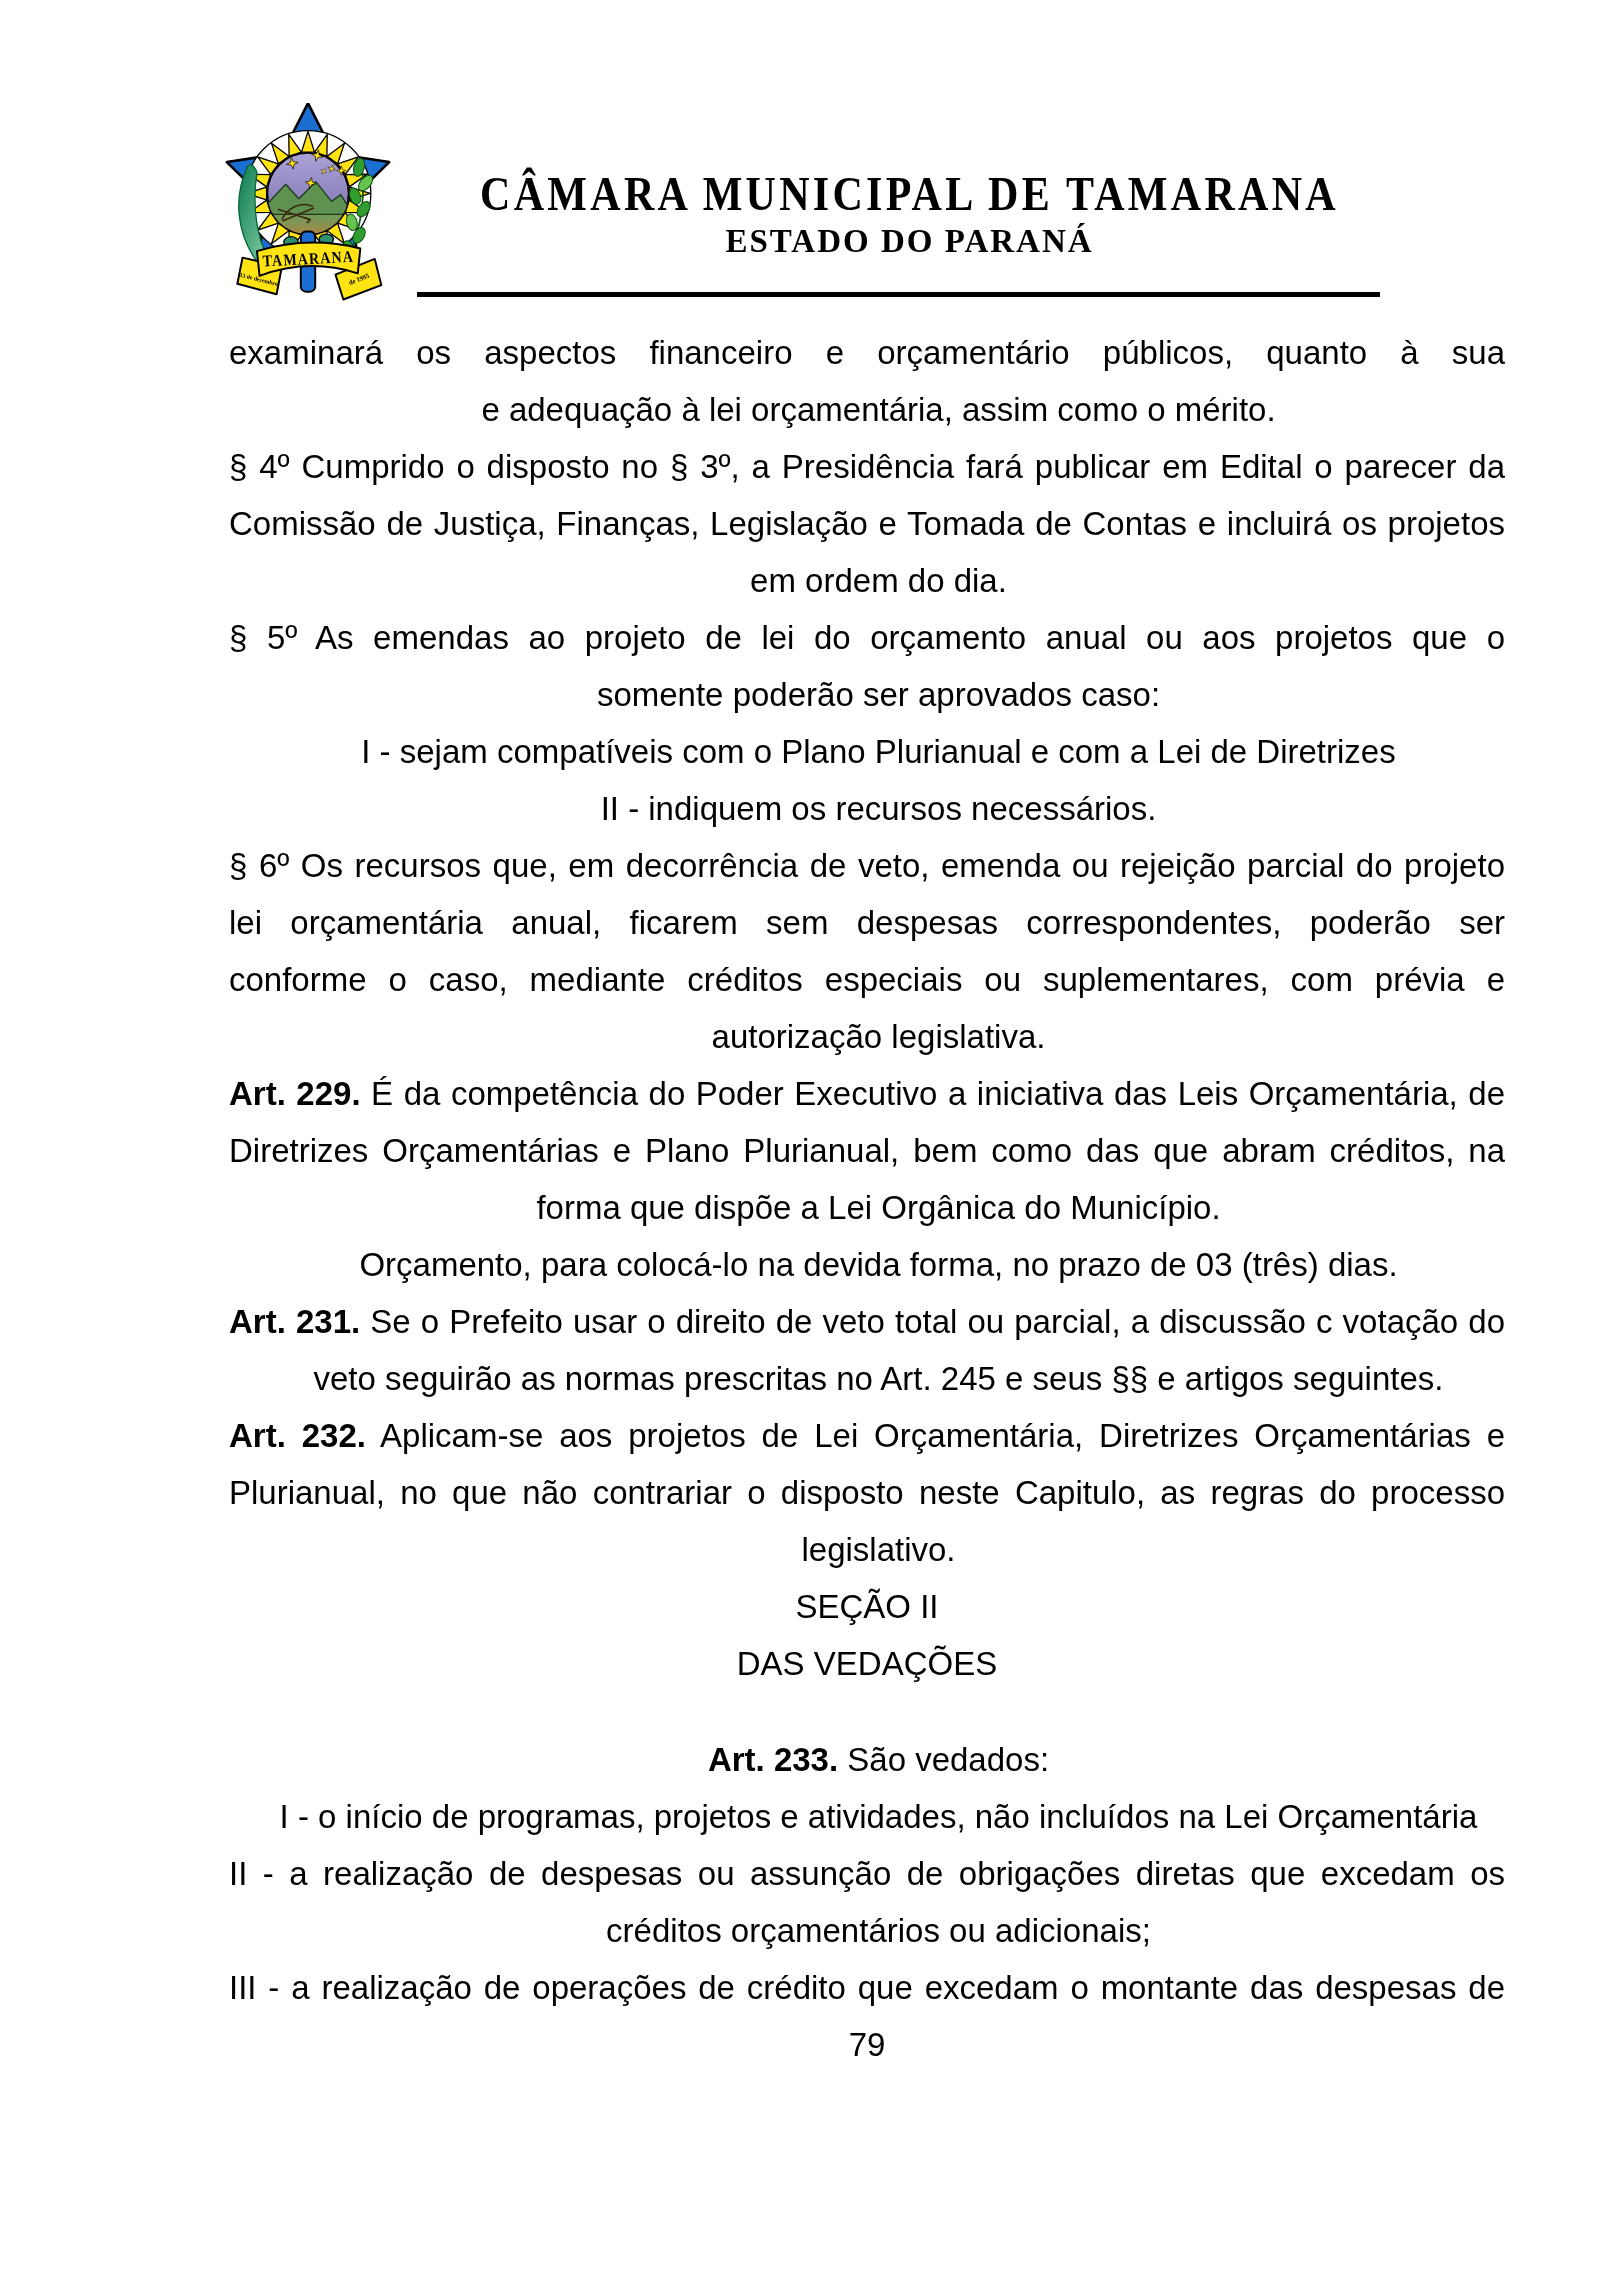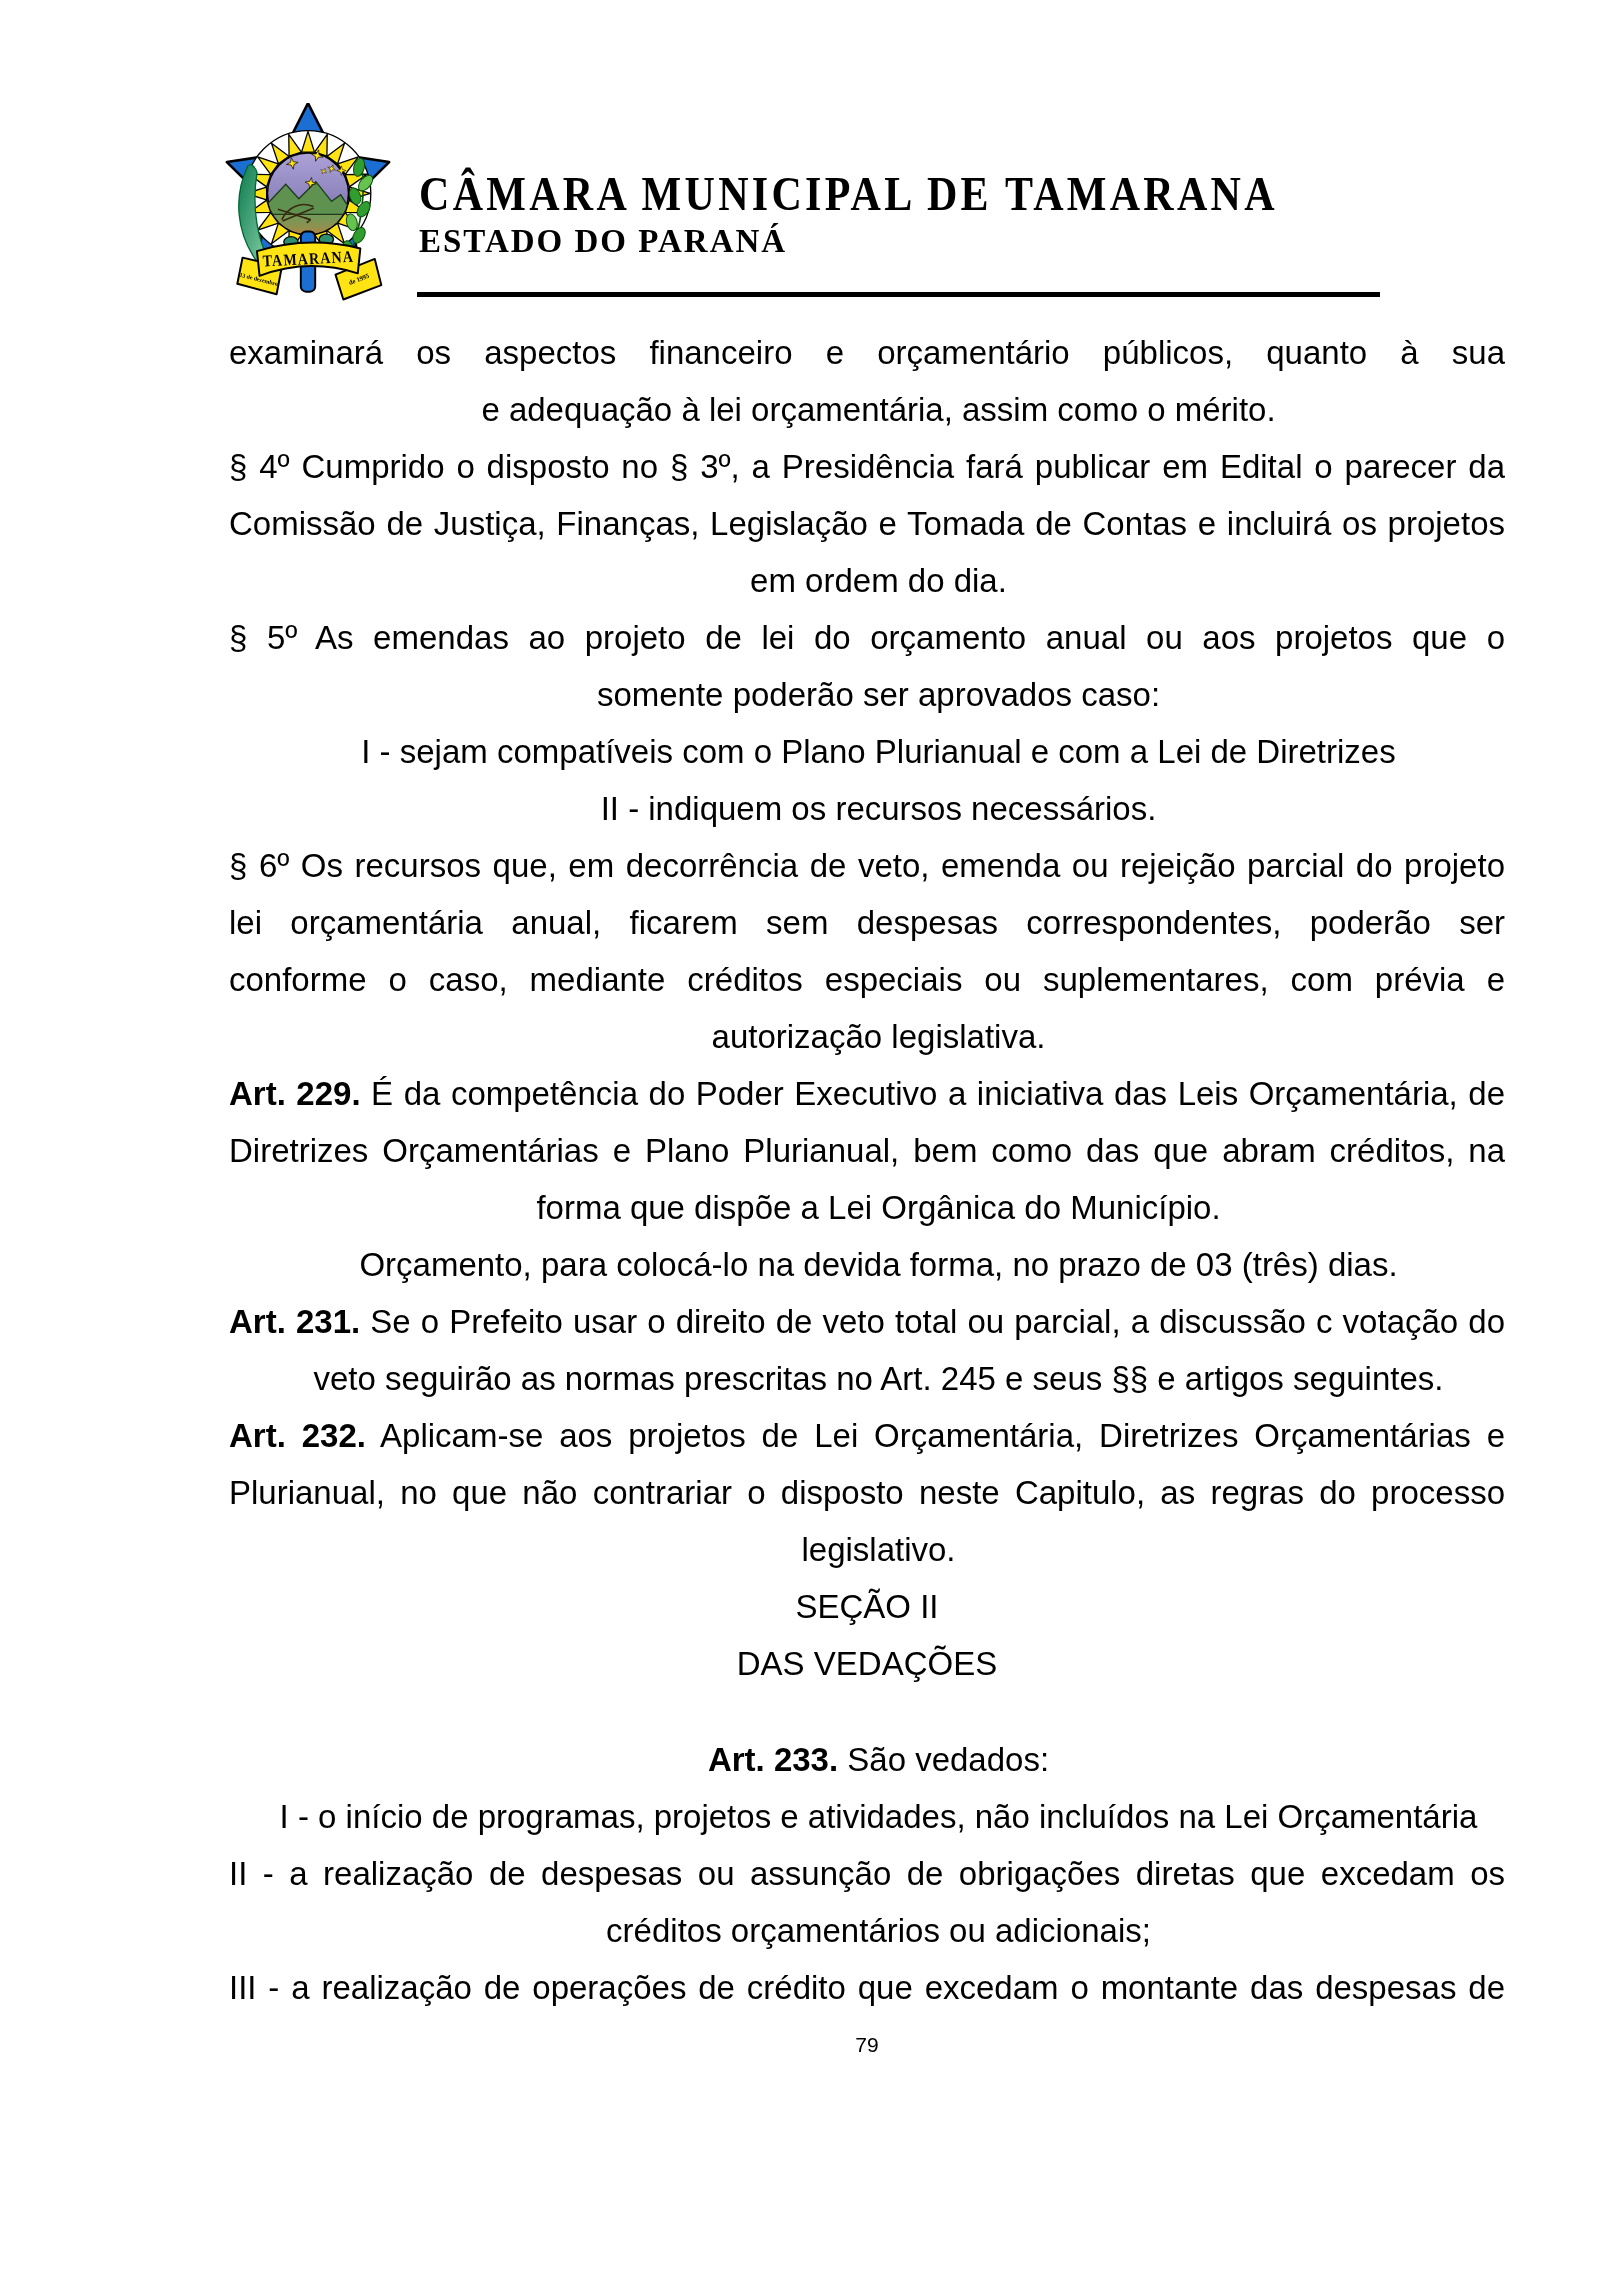--- a/index.html
+++ b/index.html
@@ -7,20 +7,21 @@
     position:relative;
     width:1623px;height:2295px;
     background:#ffffff;
     font-family:"Liberation Sans", sans-serif;
     color:#000;
     overflow:hidden;
   }
   
   .header-text{
     position:absolute;left:419px;top:162px;width:981px;
+    text-align:center;
   }
   .org-title{
     margin:0;
     font-family:"Liberation Serif", serif;
     font-weight:bold;
     font-size:42px;
     line-height:58px;
     letter-spacing:3.3px;
     transform:scaleY(1.18);
     transform-origin:50% 30%;
@@ -50,21 +51,21 @@
   .line{
     height:57px;line-height:57px;
     overflow:hidden;
     white-space:normal;
   }
   .line.j{text-align:justify;text-align-last:justify;}
   .line.l{text-align:center;margin-left:23px;}
   .line.c{text-align:center;font-weight:normal;}
   .spacer{height:39px;}
   .page-number{
-    height:57px;line-height:57px;text-align:center;font-size:21px;
+    height:57px;line-height:57px;text-align:center;font-size:33px;
   }
   b{font-weight:bold;}
 </style>
 </head>
 <body>
 
 <div class="page">
 
   <svg class="coat" viewBox="0 0 272 302">
     <defs>

